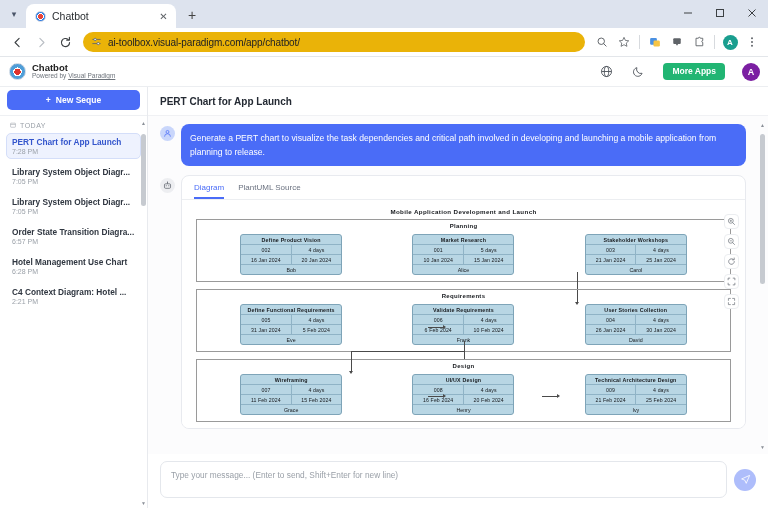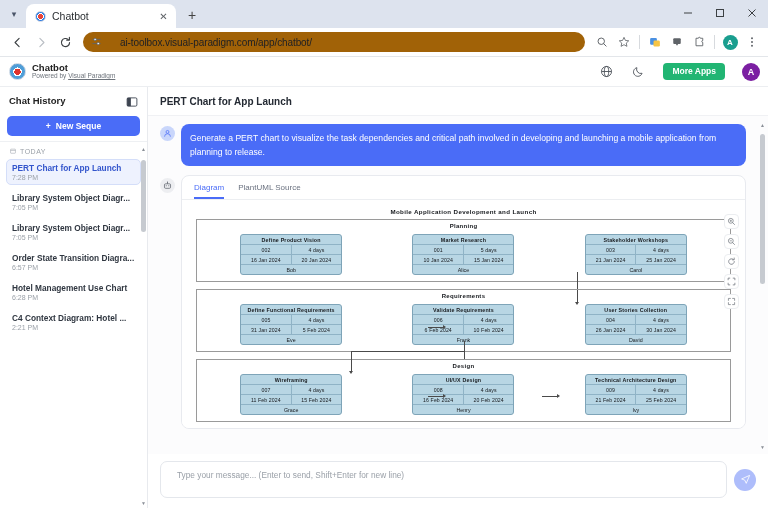--- a/index.html
+++ b/index.html
@@ -30,22 +30,22 @@
   .tab-close { width:13px; height:13px; display:flex; align-items:center; justify-content:center; font-size:10px; color:#5f6368; border-radius:50%; }
   .newtab { width:22px; height:22px; display:flex; align-items:center; justify-content:center;
             font-size:14px; color:#444; margin:0 0 2px 5px; border-radius:50%; }
   .winbtns { position:absolute; right:0; top:0; height:26px; display:flex; }
   .winbtn { width:32px; height:26px; display:flex; align-items:center; justify-content:center; color:#3c4043; }
 
   .navbar { height:28px; background:#fff; display:flex; align-items:center; padding:0 6px; gap:2px; }
   .navicon { width:22px; height:22px; display:flex; align-items:center; justify-content:center; color:#5f6368; border-radius:50%; flex:none; }
   .navicon.dim { color:#b9bec4; }
   .omnibox {
-    flex:1; height:20px; background:#a16207; border-radius:11px;
-    display:flex; align-items:center; gap:18px; padding:0 8px; margin:0 5px;
+    flex:1; height:20px; background:#eab308; border-radius:11px;
+    display:flex; align-items:center; gap:6px; padding:0 8px; margin:0 5px;
     font-size:10px; color:#202124;
   }
   .omni-url { white-space:nowrap; overflow:hidden; text-overflow:ellipsis; letter-spacing:-0.1px;}
   .toolicon { width:20px; height:20px; display:flex; align-items:center; justify-content:center; color:#5f6368; flex:none; }
   .divider-v { width:1px; height:14px; background:#d7dade; margin:0 3px; }
   .avatar-sm { width:15px; height:15px; border-radius:50%; background:#1a9e8f; color:#fff;
     font-size:8px; display:flex; align-items:center; justify-content:center; font-weight:bold;}
 
   
   .app { flex:1; display:flex; flex-direction:column; background:#fff; border-top:1px solid #e3e6ea; }
@@ -125,21 +125,21 @@
   .zoombar { position:absolute; right:6px; top:14px; display:flex; flex-direction:column; gap:5px; }
   .zbtn { width:15px; height:15px; border:1px solid #ebedf0; border-radius:4px; background:#fff;
     display:flex; align-items:center; justify-content:center; color:#72777e; }
 
   .conv-track { position:absolute; right:3px; top:6px; bottom:4px; width:5px; }
   .conv-thumb { position:absolute; top:12px; height:150px; width:5px; background:#c6cad0; border-radius:3px;}
   .conv-arrow { position:absolute; left:0; width:5px; text-align:center; font-size:5px; color:#8b9098;}
 
   .composer { padding:7px 12px 10px; display:flex; align-items:center; gap:7px; background:#fff; }
   .input-box { flex:1; height:37px; border:1px solid #e4e7ec; border-radius:7px;
-    display:flex; align-items:flex-start; padding:8px 16px; font-size:8.3px; color:#9aa0a8;}
+    display:flex; align-items:flex-start; padding:8px 10px; font-size:8.3px; color:#9aa0a8;}
   .send-btn { width:22px; height:22px; border-radius:50%; background:#aebdfb; color:#fff;
     display:flex; align-items:center; justify-content:center; flex:none;}
 
   
   .ln { position:absolute; background:#4a4a4a; }
   .arrowdown { position:absolute; width:0; height:0; border-left:2.5px solid transparent;
     border-right:2.5px solid transparent; border-top:3.5px solid #4a4a4a; }
   .arrowright { position:absolute; width:0; height:0; border-top:2.5px solid transparent;
     border-bottom:2.5px solid transparent; border-left:3.5px solid #4a4a4a; }
 </style>
@@ -274,29 +274,20 @@
             </svg>
         </div>
         <div class="more-apps">More Apps</div>
         <div class="avatar-lg">A</div>
       </div>
     </div>
 
     <div class="body-row">
 
       <div class="sidebar">
-        <div class="sb-head">
-          <span class="sb-title">Chat History</span>
-          <span class="sb-collapse">
-            <svg width="12" height="12" viewBox="0 0 16 16">
-                <rect x="1.5" y="2.5" width="13" height="11" rx="1.6" fill="none" stroke="#3d4450" stroke-width="1.2"></rect>
-                <rect x="1.5" y="2.5" width="5" height="11" fill="#3d4450"></rect>
-              </svg>
-          </span>
-        </div>
         <div class="sb-pad">
           <div class="newchat">
             <span>+</span>
             <span>New Seque</span>
           </div>
         </div>
         <div class="sb-scroll">
           <div class="sb-list">
             <div class="sb-group">
               <span>

